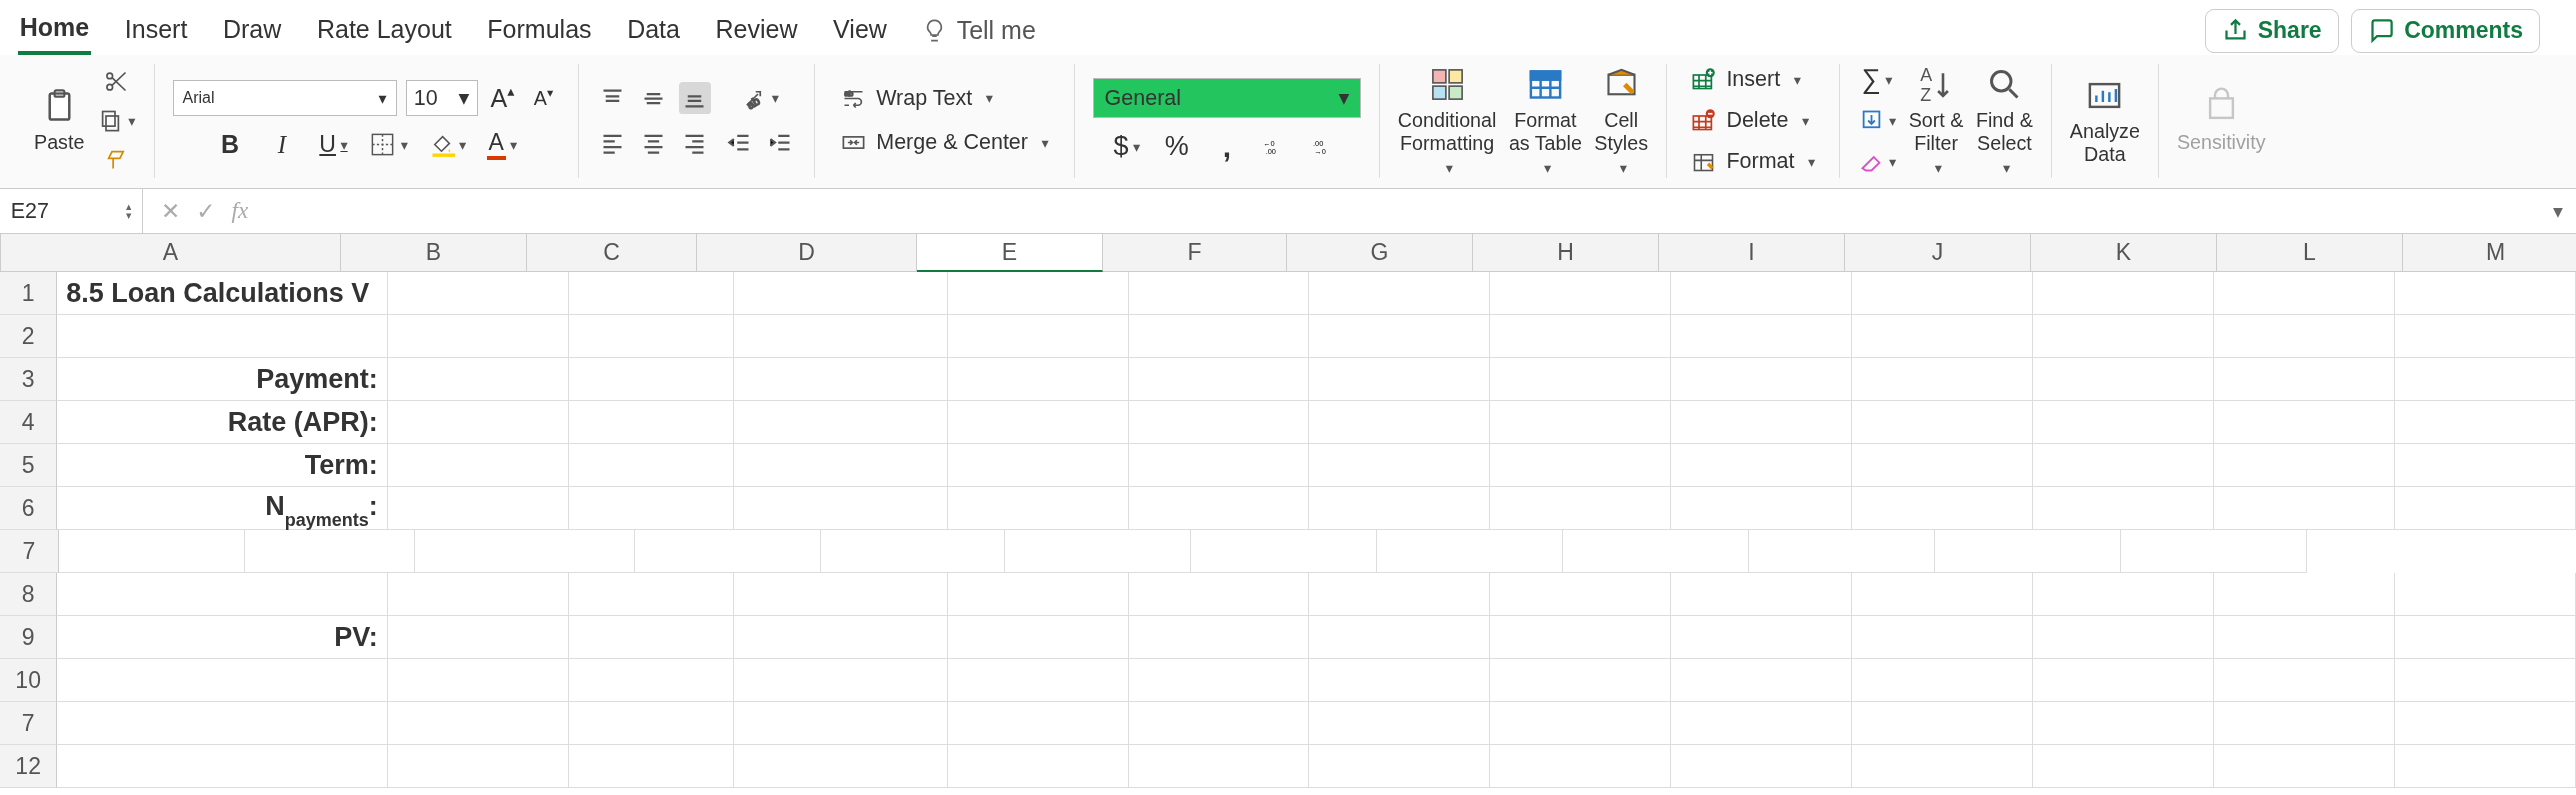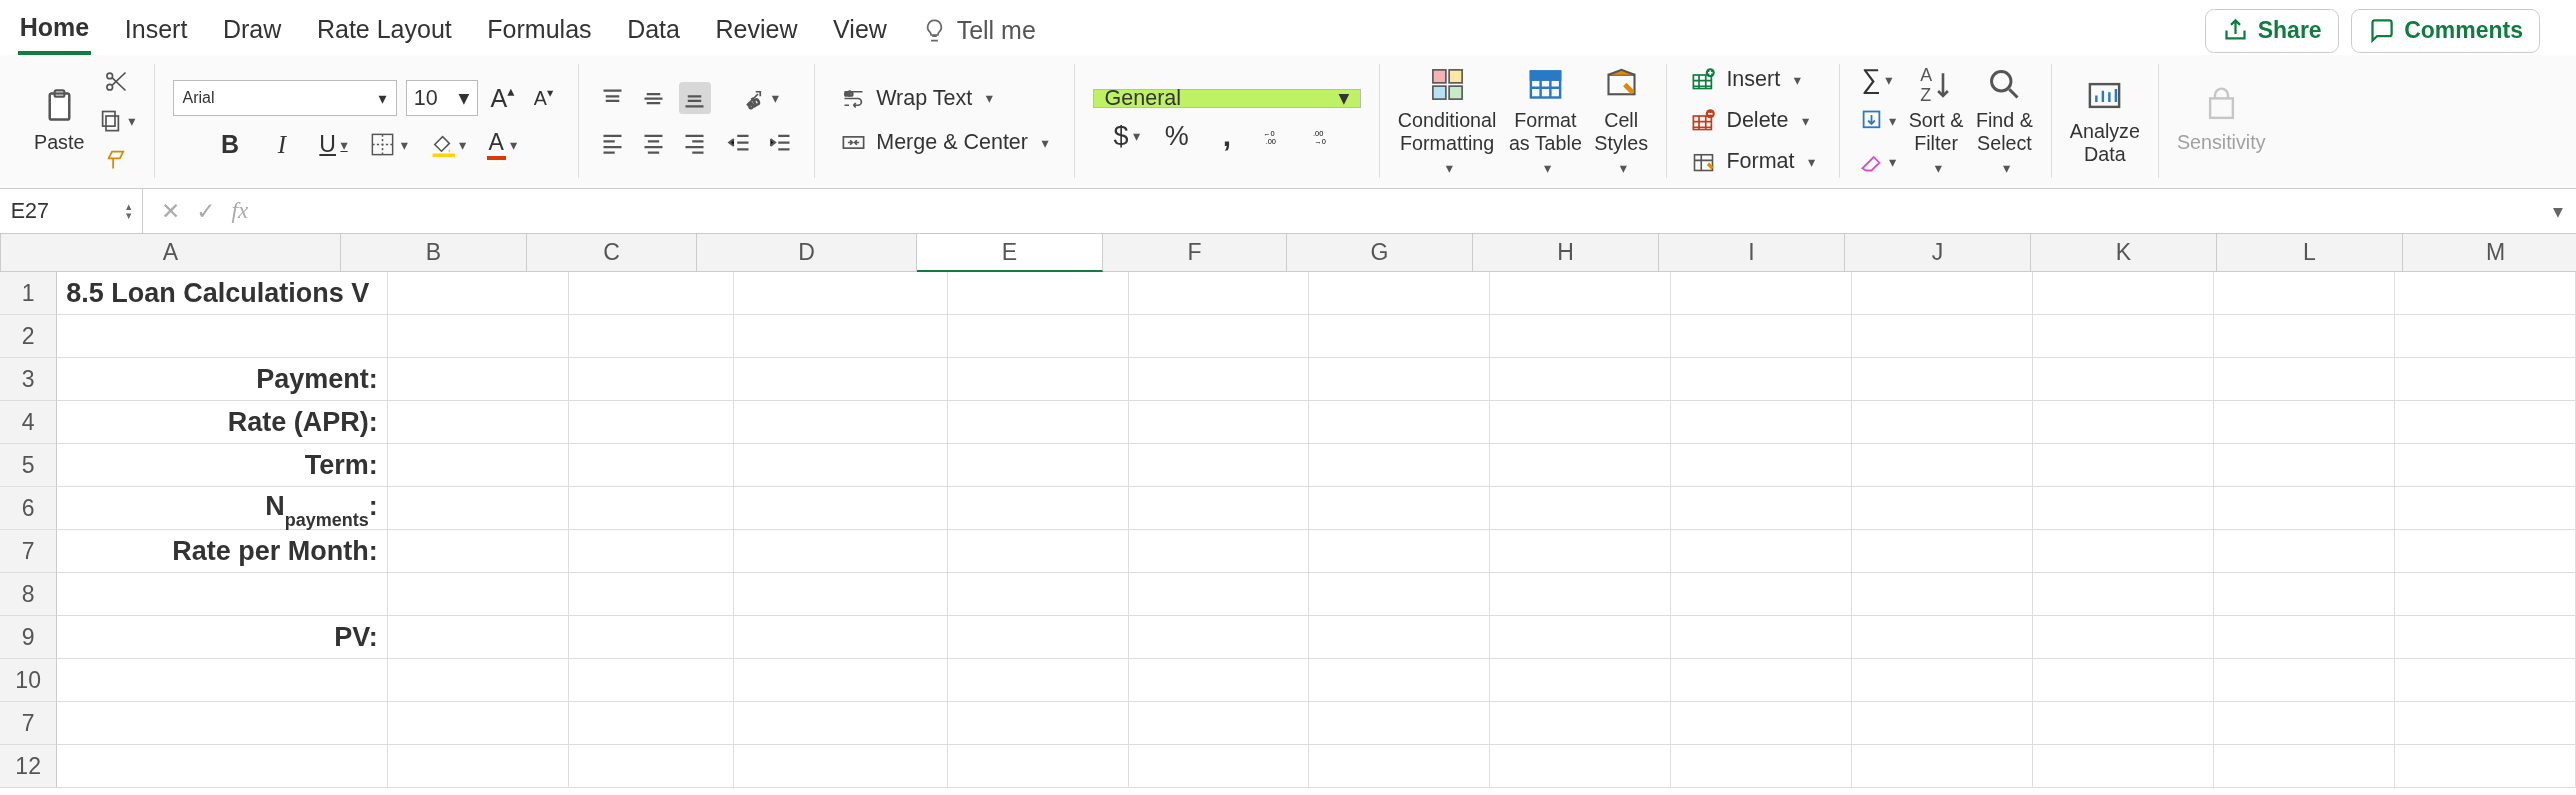--- a/index.html
+++ b/index.html
@@ -20,21 +20,21 @@
 .group:last-child { border-right: none; }
 .col { display: flex; flex-direction: column; gap: 7.2px; align-items: center; }
 .row { display: flex; align-items: center; gap: 9px; }
 .iconbtn { min-width: 32px; height: 32px; display: flex; align-items: center; justify-content: center; border-radius: 3.6px; cursor: pointer; }
 .bigcol { display: flex; flex-direction: column; align-items: center; gap: 5.4px; cursor: pointer; }
 .biglabel { font-size: 19.7px; text-align: center; line-height: 1.15; }
 .chev::after { content: "▾"; font-size: 14.3px; margin-left: 4.5px; color: #555; }
 
 .fontname { width: 224px; height: 36px; border: 0.9px solid #bbb; background: #fff; padding: 3.6px 9px; font-size: 16px; display: flex; align-items: center; justify-content: space-between; }
 .fontsize { width: 72px; height: 36px; border: 0.9px solid #bbb; background: #fff; padding: 3.6px 7.2px; font-size: 21.5px; display: flex; align-items: center; justify-content: space-between; }
-.numfmt { width: 268px; height: 19px; border: 0.9px solid #bbb; background: #bef264; padding: 3.6px 10.7px; font-size: 21.5px; display: flex; align-items: center; justify-content: space-between; }
+.numfmt { width: 268px; height: 40px; border: 0.9px solid #bbb; background: #22c55e; padding: 3.6px 10.7px; font-size: 21.5px; display: flex; align-items: center; justify-content: space-between; }
 
 .svgicon { width: 27px; height: 27px; display: block; }
 .svgicon-lg { width: 39px; height: 39px; display: block; }
 
 
 .fbar { display: flex; align-items: center; border-bottom: 0.9px solid #ccc; height: 45px; }
 .namebox { width: 143px; border-right: 0.9px solid #ccc; height: 100%; display: flex; align-items: center; padding: 0 10.7px; font-size: 21.5px; justify-content: space-between; }
 .fx-controls { display: flex; align-items: center; gap: 16px; padding: 0 18px; color: #aaa; font-size: 23px; }
 .fx { font-style: italic; font-family: serif; }
 .formula-input { flex: 1; height: 100%; padding: 0 9px; font-size: 21.5px; }
@@ -531,21 +531,20 @@
         <div class="cell cG"></div>
         <div class="cell cH"></div>
         <div class="cell cI"></div>
         <div class="cell cJ"></div>
         <div class="cell cK"></div>
         <div class="cell cL"></div>
         <div class="cell cM"></div>
       </div>
       <div class="r">
         <div class="rh">7</div>
-        <div class="cell cA bold right">Rate per Month:</div>
         <div class="cell cB"></div>
         <div class="cell cC"></div>
         <div class="cell cD"></div>
         <div class="cell cE"></div>
         <div class="cell cF"></div>
         <div class="cell cG"></div>
         <div class="cell cH"></div>
         <div class="cell cI"></div>
         <div class="cell cJ"></div>
         <div class="cell cK"></div>

